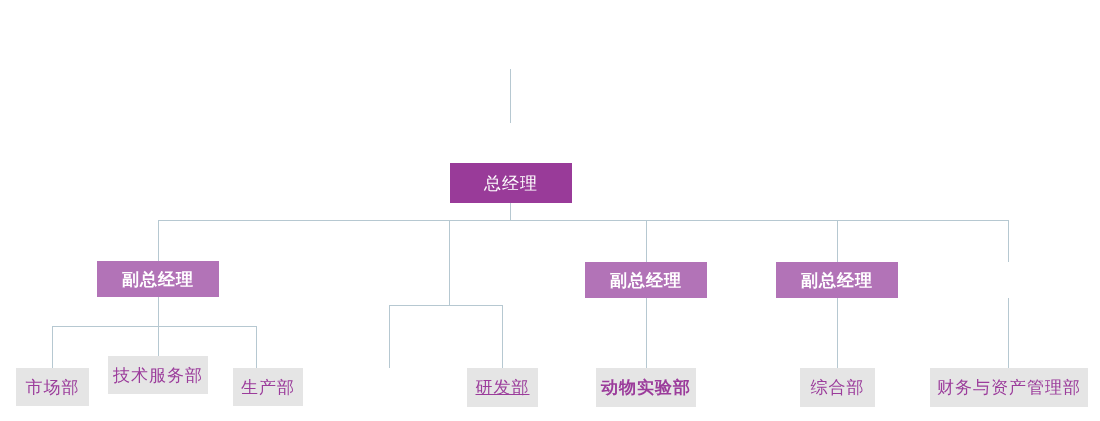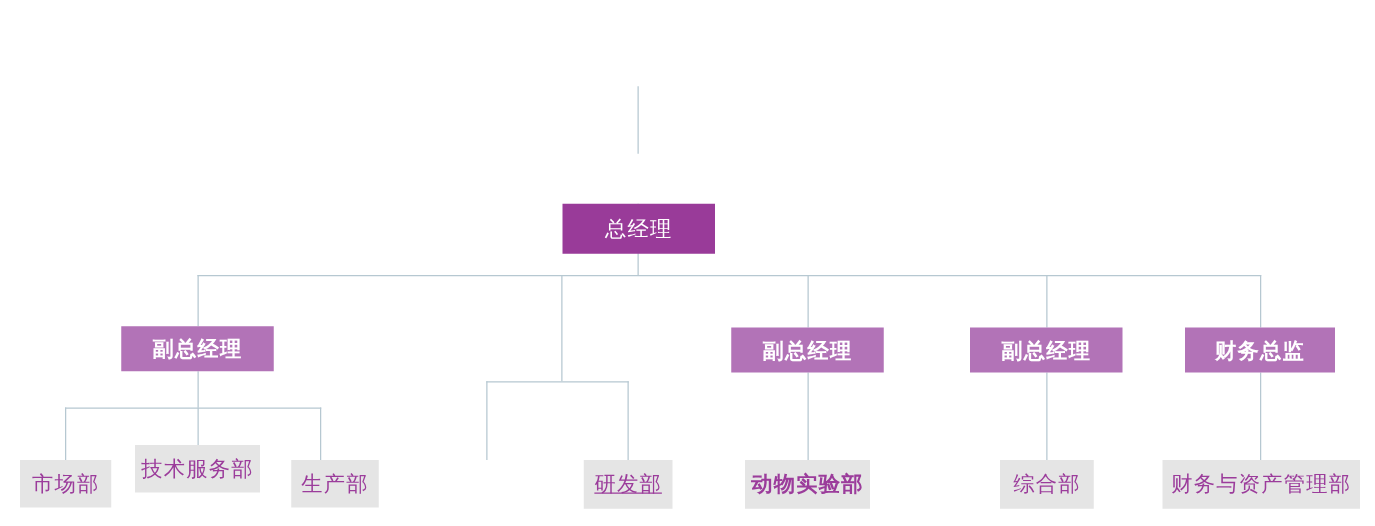--- a/index.html
+++ b/index.html
@@ -67,21 +67,20 @@
   <div class="line" style="left:646px; top:298px; width:1px; height:70px;"></div>
   <div class="line" style="left:837px; top:298px; width:1px; height:70px;"></div>
   <div class="line" style="left:1008px; top:298px; width:1px; height:70px;"></div>
 
 
   <div class="node exec" style="left:450px; top:123px; width:122px; height:40px;margin-top:40px;">总经理</div>
 
   <div class="node mgr" style="left:97px; top:261px; width:122px; height:36px;">副总经理</div>
   <div class="node mgr" style="left:585px; top:262px; width:122px; height:36px;">副总经理</div>
   <div class="node mgr" style="left:776px; top:262px; width:122px; height:36px;">副总经理</div>
-  <div class="node mgr" style="left:948px; top:262px; width:120px; height:36px;">财务总监</div>
 
   <div class="node dept" style="left:16px; top:368px; width:73px; height:38px;">市场部</div>
   <div class="node dept" style="left:108px; top:356px; width:100px; height:38px;">技术服务部</div>
   <div class="node dept" style="left:221px; top:368px; width:70px; height:38px;margin-left:12px;">生产部</div>
   <div class="node dept" style="left:467px; top:368px; width:71px; height:39px;text-decoration:underline;">研发部</div>
   <div class="node dept" style="left:596px; top:368px; width:100px; height:39px;font-weight:bold;">动物实验部</div>
   <div class="node dept" style="left:800px; top:368px; width:75px; height:39px;">综合部</div>
   <div class="node dept" style="left:930px; top:368px; width:158px; height:39px;">财务与资产管理部</div>
 
 </div>

